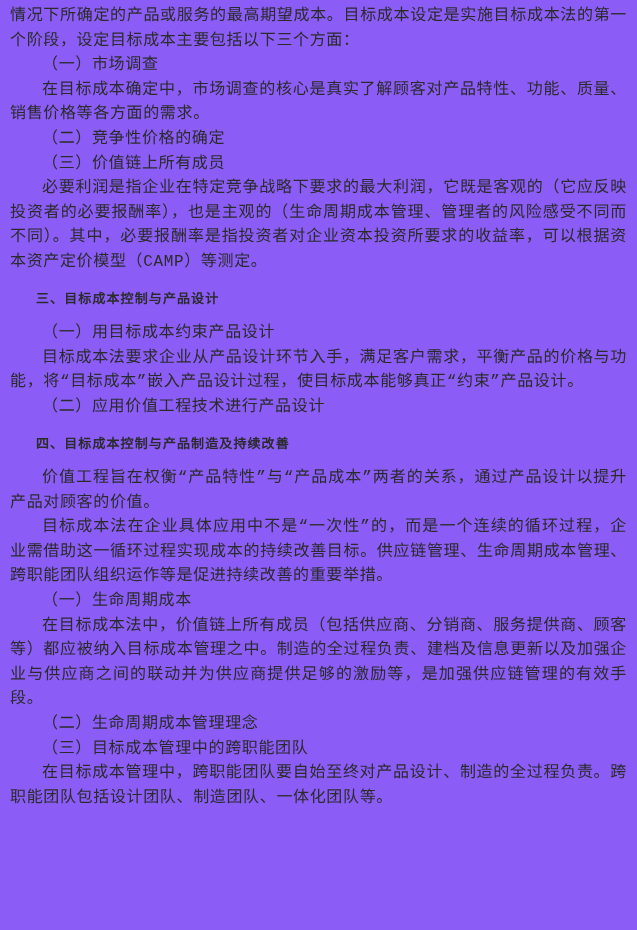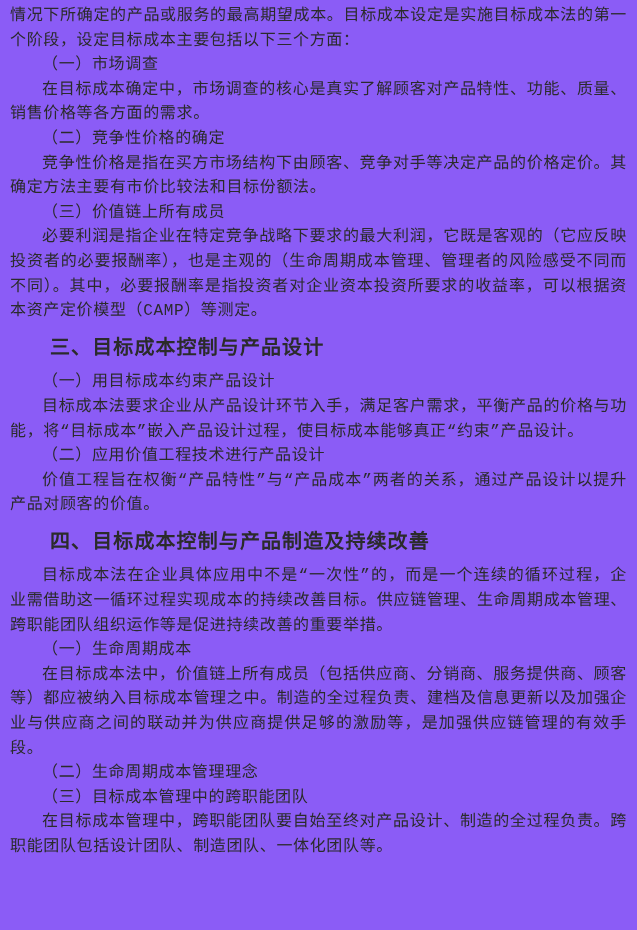--- a/index.html
+++ b/index.html
@@ -29,44 +29,43 @@
   .para.continuation {
     text-indent: 0;
   }
   .para.body,
   .para.subheading {
     text-indent: 2em;
   }
   .para.heading {
     text-indent: 2em;
     font-weight: 700;
-    font-size: 20px;
+    font-size: 13px;
     letter-spacing: 1.1px;
     margin-top: 13px;
     margin-bottom: 9px;
   }
 </style>
 </head>
 <body>
 
 <div class="page">
   <div>
       <p class="para continuation">情况下所确定的产品或服务的最高期望成本。目标成本设定是实施目标成本法的第一个阶段，设定目标成本主要包括以下三个方面：</p>
       <p class="para subheading">（一）市场调查</p>
       <p class="para body">在目标成本确定中，市场调查的核心是真实了解顾客对产品特性、功能、质量、销售价格等各方面的需求。</p>
       <p class="para subheading">（二）竞争性价格的确定</p>
-      <p class="para body">竞争性价格是指在买方市场结构下由顾客、竞争对手等决定产品的价格定价。其确定方法主要有市价比较法和目标份额法。</p>
       <p class="para subheading">（三）价值链上所有成员</p>
       <p class="para body">必要利润是指企业在特定竞争战略下要求的最大利润，它既是客观的（它应反映投资者的必要报酬率），也是主观的（生命周期成本管理、管理者的风险感受不同而不同）。其中，必要报酬率是指投资者对企业资本投资所要求的收益率，可以根据资本资产定价模型（CAMP）等测定。</p>
       <p class="para heading">三、目标成本控制与产品设计</p>
       <p class="para subheading">（一）用目标成本约束产品设计</p>
       <p class="para body">目标成本法要求企业从产品设计环节入手，满足客户需求，平衡产品的价格与功能，将“目标成本”嵌入产品设计过程，使目标成本能够真正“约束”产品设计。</p>
       <p class="para subheading">（二）应用价值工程技术进行产品设计</p>
+      <p class="para heading">四、目标成本控制与产品制造及持续改善</p>
       <p class="para body">价值工程旨在权衡“产品特性”与“产品成本”两者的关系，通过产品设计以提升产品对顾客的价值。</p>
-      <p class="para heading">四、目标成本控制与产品制造及持续改善</p>
       <p class="para body">目标成本法在企业具体应用中不是“一次性”的，而是一个连续的循环过程，企业需借助这一循环过程实现成本的持续改善目标。供应链管理、生命周期成本管理、跨职能团队组织运作等是促进持续改善的重要举措。</p>
       <p class="para subheading">（一）生命周期成本</p>
       <p class="para body">在目标成本法中，价值链上所有成员（包括供应商、分销商、服务提供商、顾客等）都应被纳入目标成本管理之中。制造的全过程负责、建档及信息更新以及加强企业与供应商之间的联动并为供应商提供足够的激励等，是加强供应链管理的有效手段。</p>
       <p class="para subheading">（二）生命周期成本管理理念</p>
       <p class="para subheading">（三）目标成本管理中的跨职能团队</p>
       <p class="para body">在目标成本管理中，跨职能团队要自始至终对产品设计、制造的全过程负责。跨职能团队包括设计团队、制造团队、一体化团队等。</p>
     </div>
 </div>
 
 </body></html>

